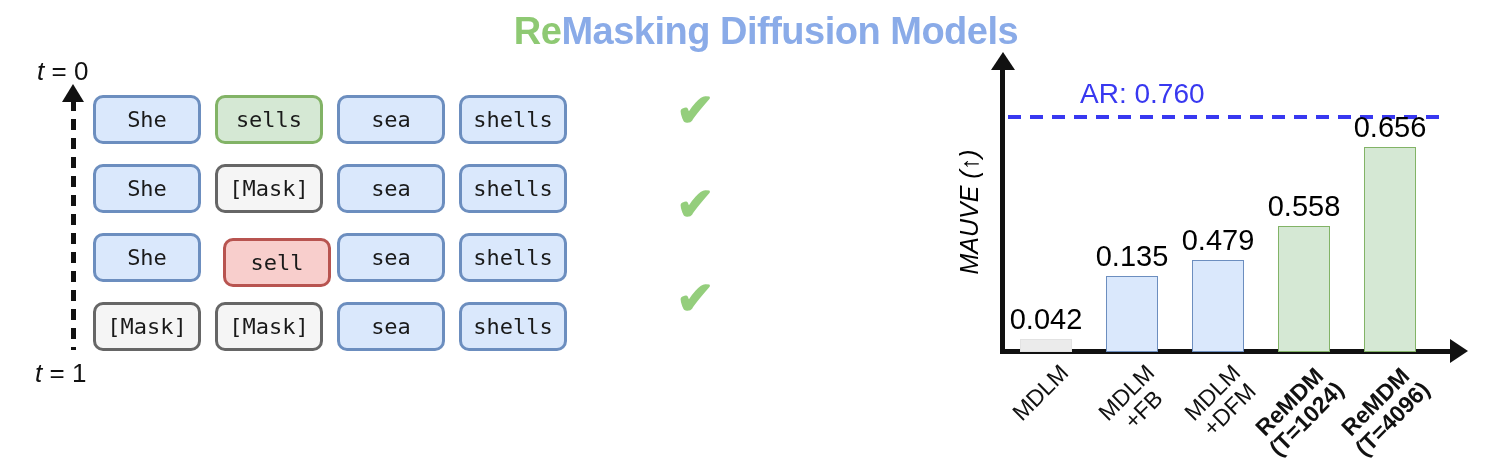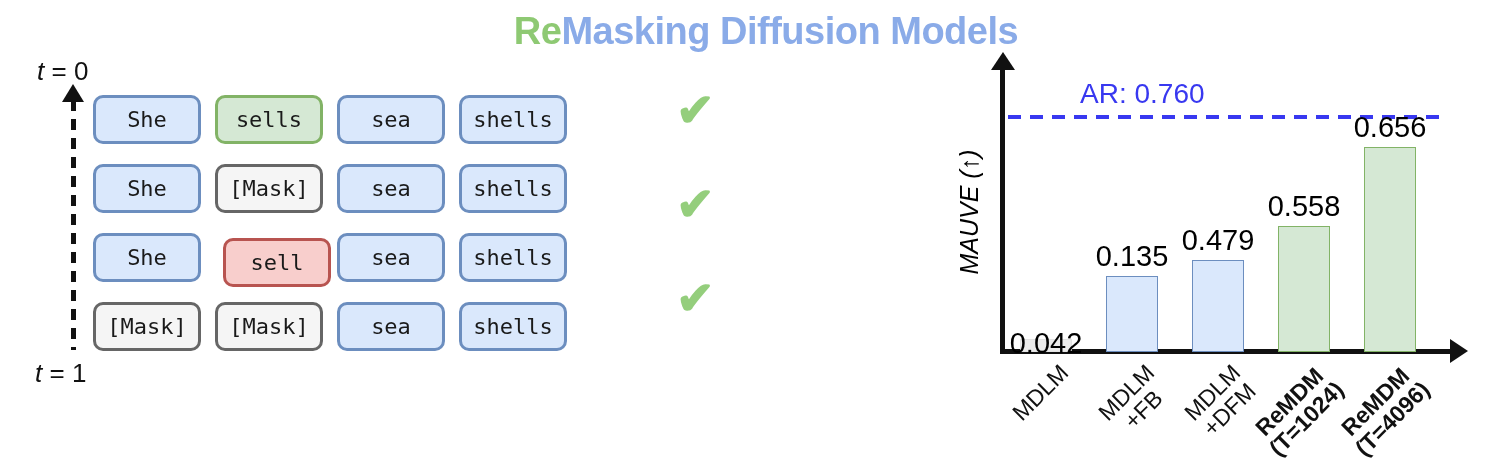--- a/index.html
+++ b/index.html
@@ -142,21 +142,21 @@
 
   <div class="y-arrow"></div>
   <div class="axis y-axis"></div>
   <div class="axis x-axis"></div>
   <div class="x-arrow"></div>
   <div class="y-label">MAUVE (↑)</div>
   <div class="ref-line"></div>
   <div class="ref-label">AR: 0.760</div>
   <div id="bars">
       <div class="bar bar-gray" style="left: 1020px; top: 339px; width: 52px; height: 13px;"></div>
-      <div class="bar-value" style="left: 976px; top: 303px; margin-top: 24px;">0.042</div>
+      <div class="bar-value" style="left: 976px; top: 303px;">0.042</div>
       <div class="x-tick-anchor" style="left: 1046px; top: 360px;">
         <div class="x-tick">MDLM</div>
       </div>
       <div class="bar bar-blue" style="left: 1106px; top: 276px; width: 52px; height: 76px;"></div>
       <div class="bar-value" style="left: 1062px; top: 240px;">0.135</div>
       <div class="x-tick-anchor" style="left: 1132px; top: 360px;">
         <div class="x-tick">MDLM
 +FB</div>
       </div>
       <div class="bar bar-blue" style="left: 1192px; top: 260px; width: 52px; height: 92px;"></div>

